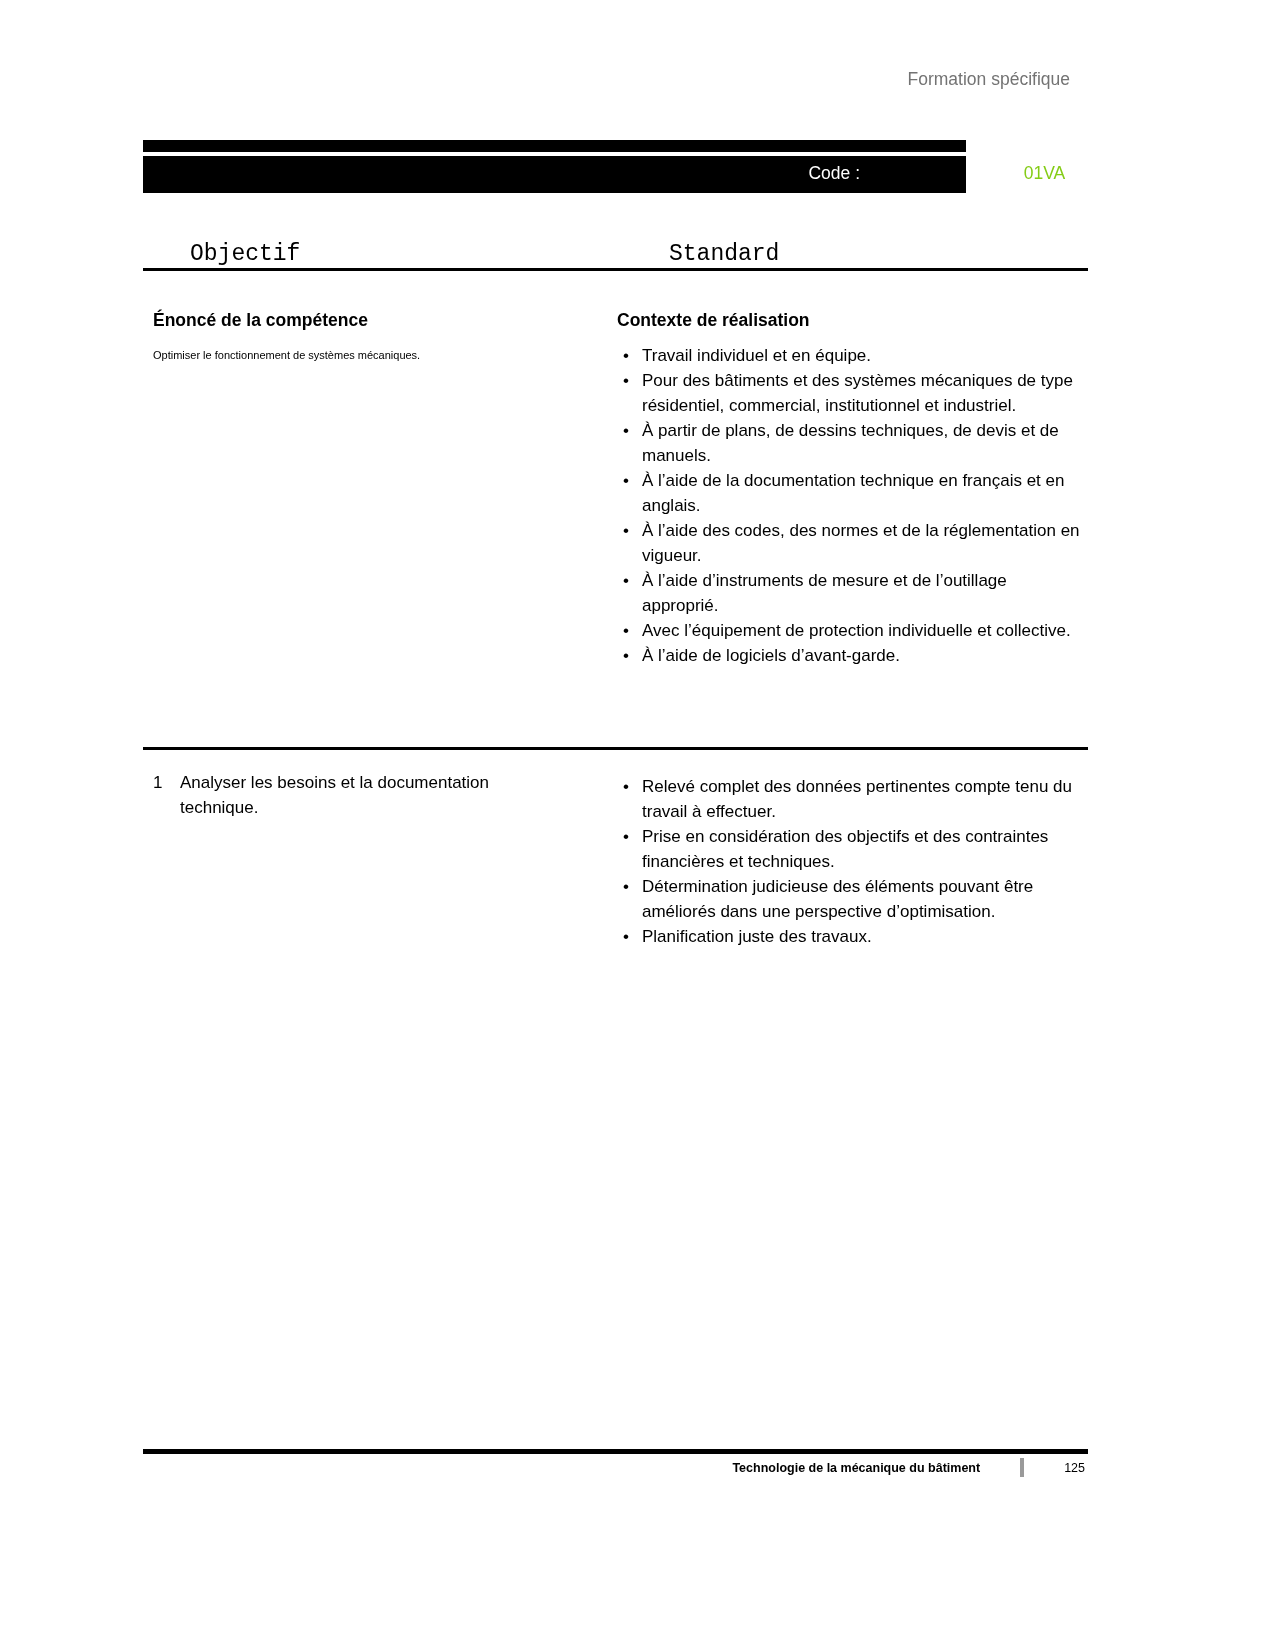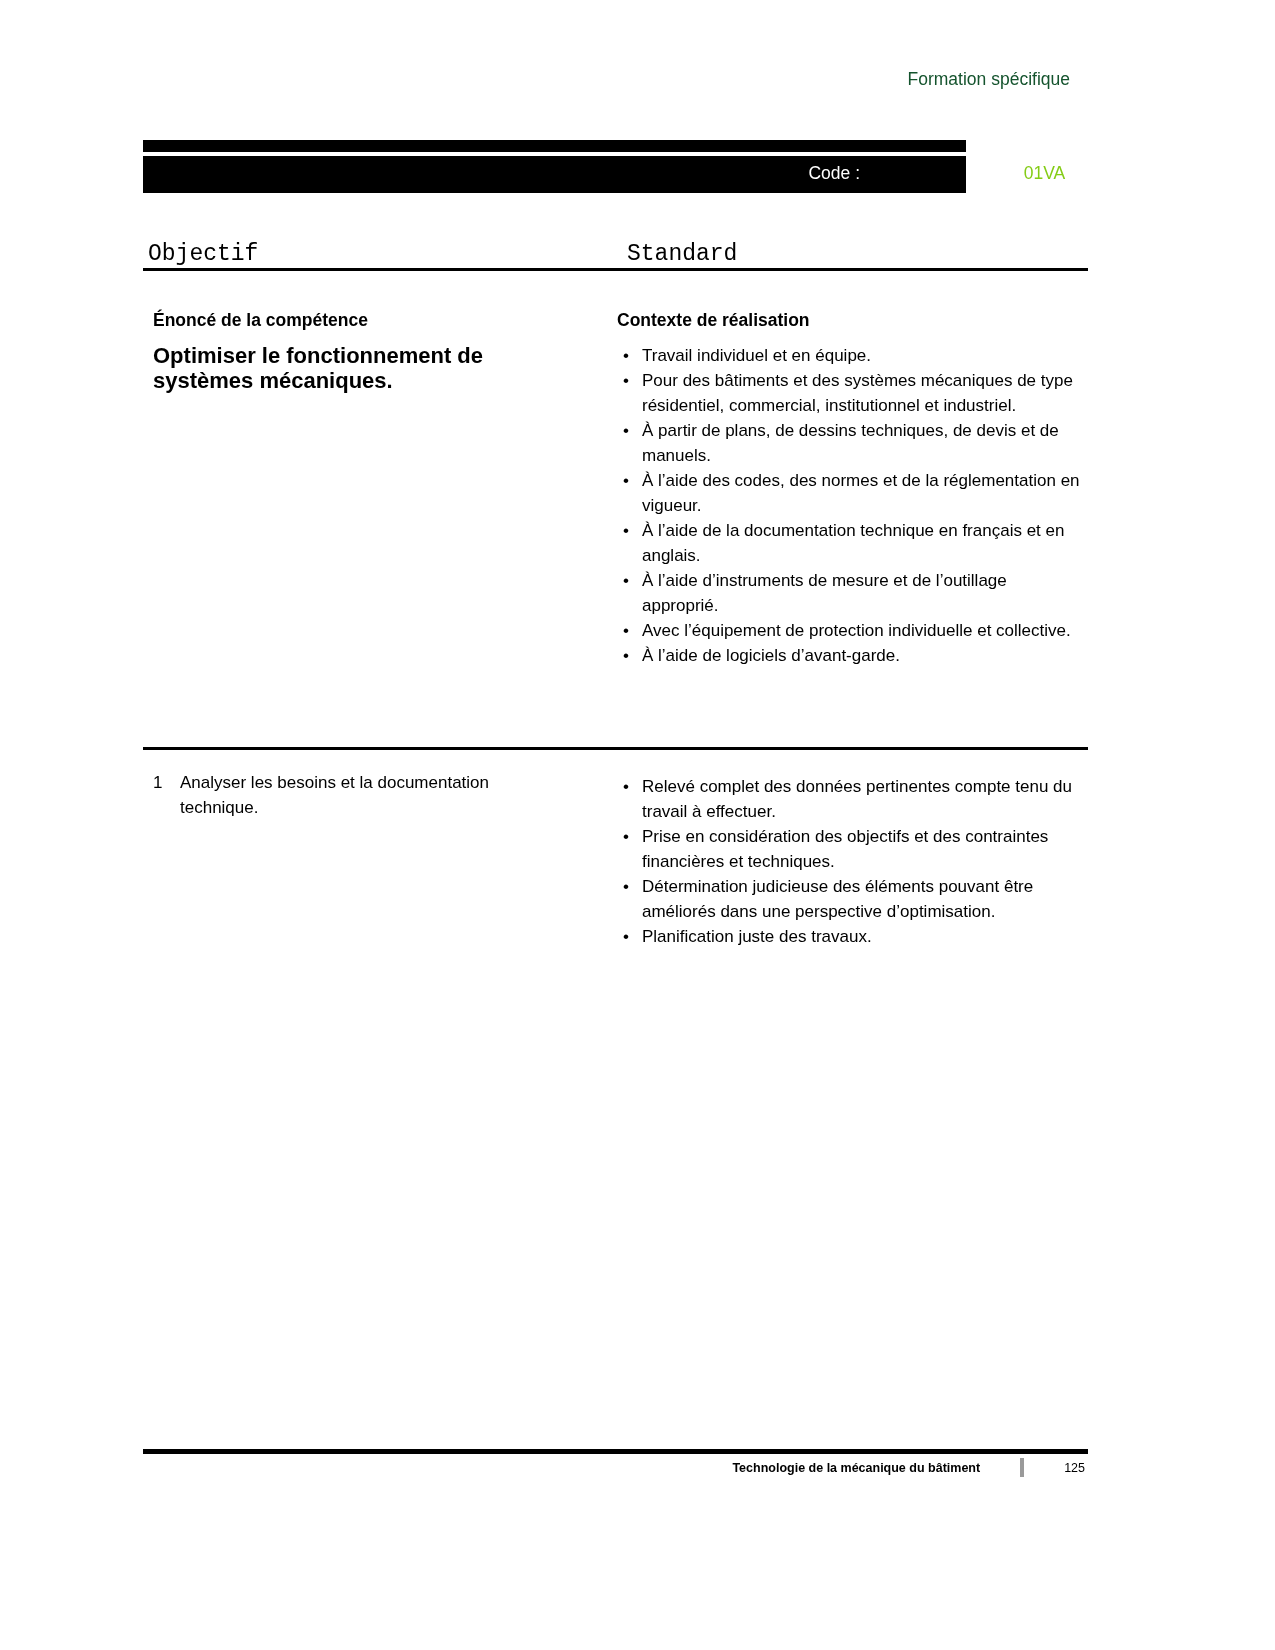--- a/index.html
+++ b/index.html
@@ -15,21 +15,21 @@
     background: #ffffff;
     overflow: hidden;
   }
 
   
   .formation {
     position: absolute;
     top: 69px;
     right: 205px;
     font-size: 17.5px;
-    color: #14532d;
+    color: #737373;
   }
 
   
   .code-bar {
     position: absolute;
     left: 143px;
     top: 140px;
     width: 823px;
     height: 53px;
     background: #000;
@@ -66,20 +66,21 @@
     font-size: 17.5px;
   }
 
   
   .mono-head {
     position: absolute;
     top: 241px;
     font-family: "Liberation Mono", "DejaVu Sans Mono", monospace;
     font-size: 23px;
     color: #000;
+    margin-left: 42px;
   }
   .mono-objectif { left: 148px; }
   .mono-standard { left: 627px; }
 
   .rule {
     position: absolute;
     left: 143px;
     width: 945px;
     height: 3px;
     background: #000;
@@ -110,24 +111,23 @@
 
   h3.sec-title {
     font-size: 17.5px;
     font-weight: bold;
     margin: 16px 0 12px 0;
     line-height: 22px;
   }
   .headers-2 h3.sec-title { margin: 0; }
 
   .body-text {
-    font-size: 22px;
+    font-size: 11px;
     line-height: 25px;
     max-width: 402px;
-    font-weight: bold;
   }
 
   ul.bullets {
     list-style: none;
     margin: 4px;
     padding: 0;
   }
   ul.bullets li {
     position: relative;
     padding-left: 21px;
@@ -203,22 +203,22 @@
     <div class="col-left">
       <h3 class="sec-title">Énoncé de la compétence</h3>
       <p class="body-text">Optimiser le fonctionnement de systèmes mécaniques.</p>
     </div>
     <div class="col-right">
       <h3 class="sec-title">Contexte de réalisation</h3>
       <ul class="bullets">
         <li>Travail individuel et en équipe.</li>
         <li>Pour des bâtiments et des systèmes mécaniques de type résidentiel, commercial, institutionnel et industriel.</li>
         <li>À partir de plans, de dessins techniques, de devis et de manuels.</li>
+        <li>À l’aide de la documentation technique en français et en anglais.</li>
         <li>À l’aide des codes, des normes et de la réglementation en vigueur.</li>
-        <li>À l’aide de la documentation technique en français et en anglais.</li>
         <li>À l’aide d’instruments de mesure et de l’outillage approprié.</li>
         <li>Avec l’équipement de protection individuelle et collective.</li>
         <li>À l’aide de logiciels d’avant-garde.</li>
       </ul>
     </div>
   </div>
 
   <div class="rule rule-2"></div>
 
   <div class="row row-2">

